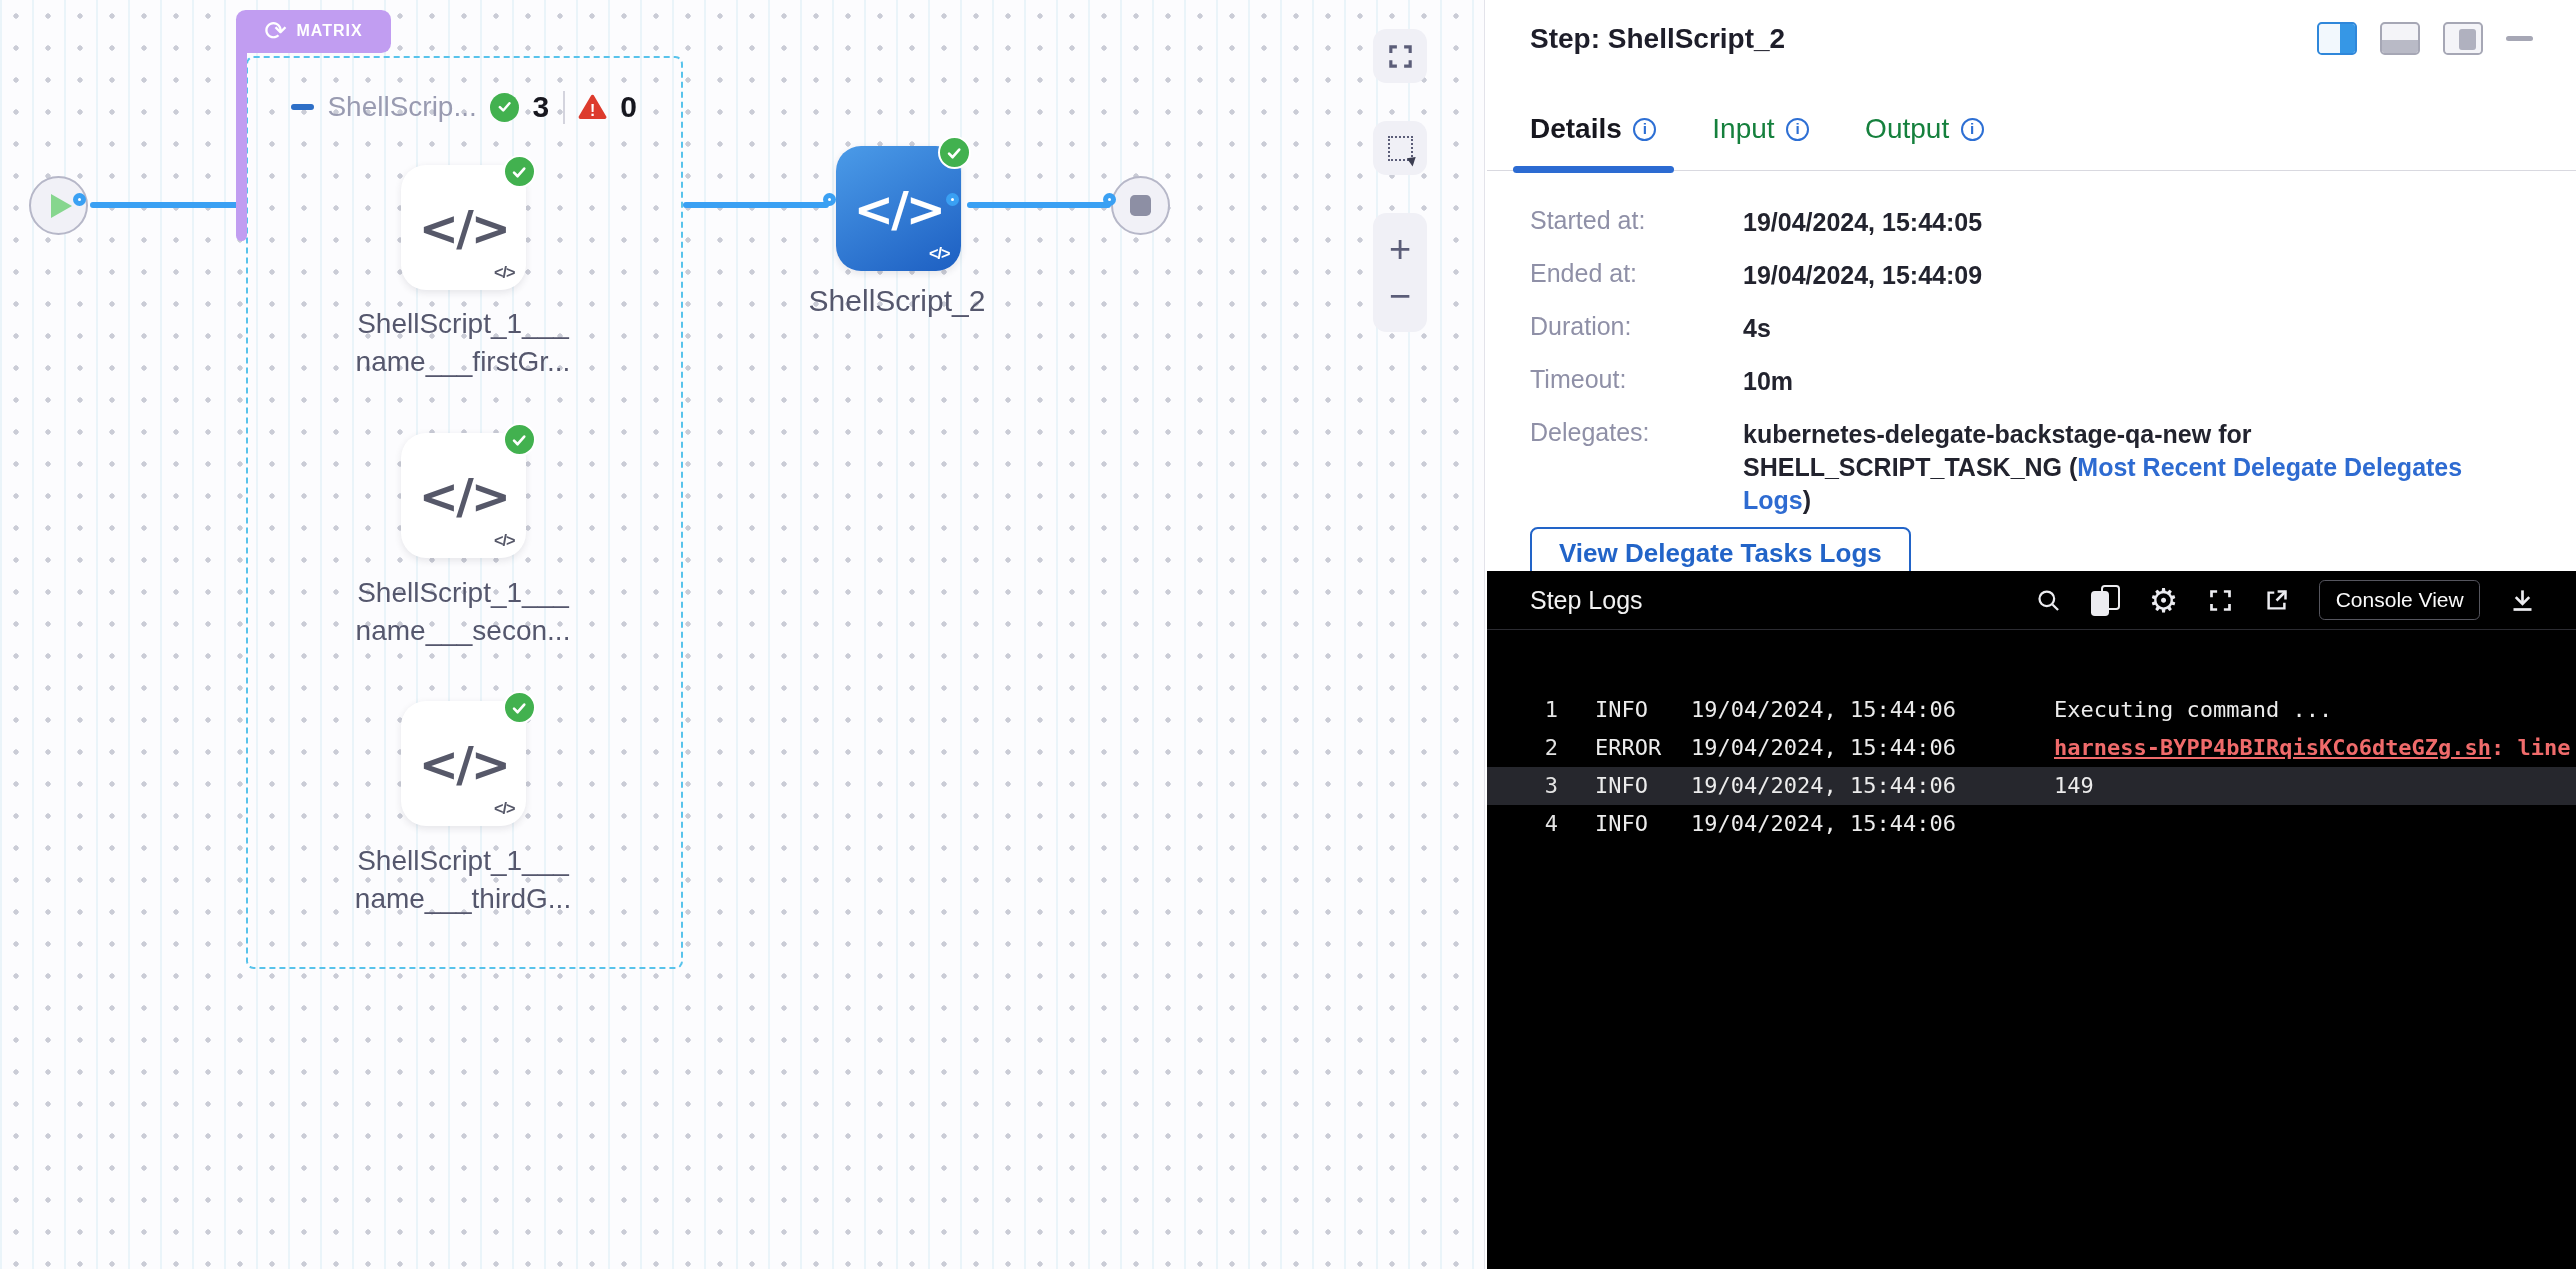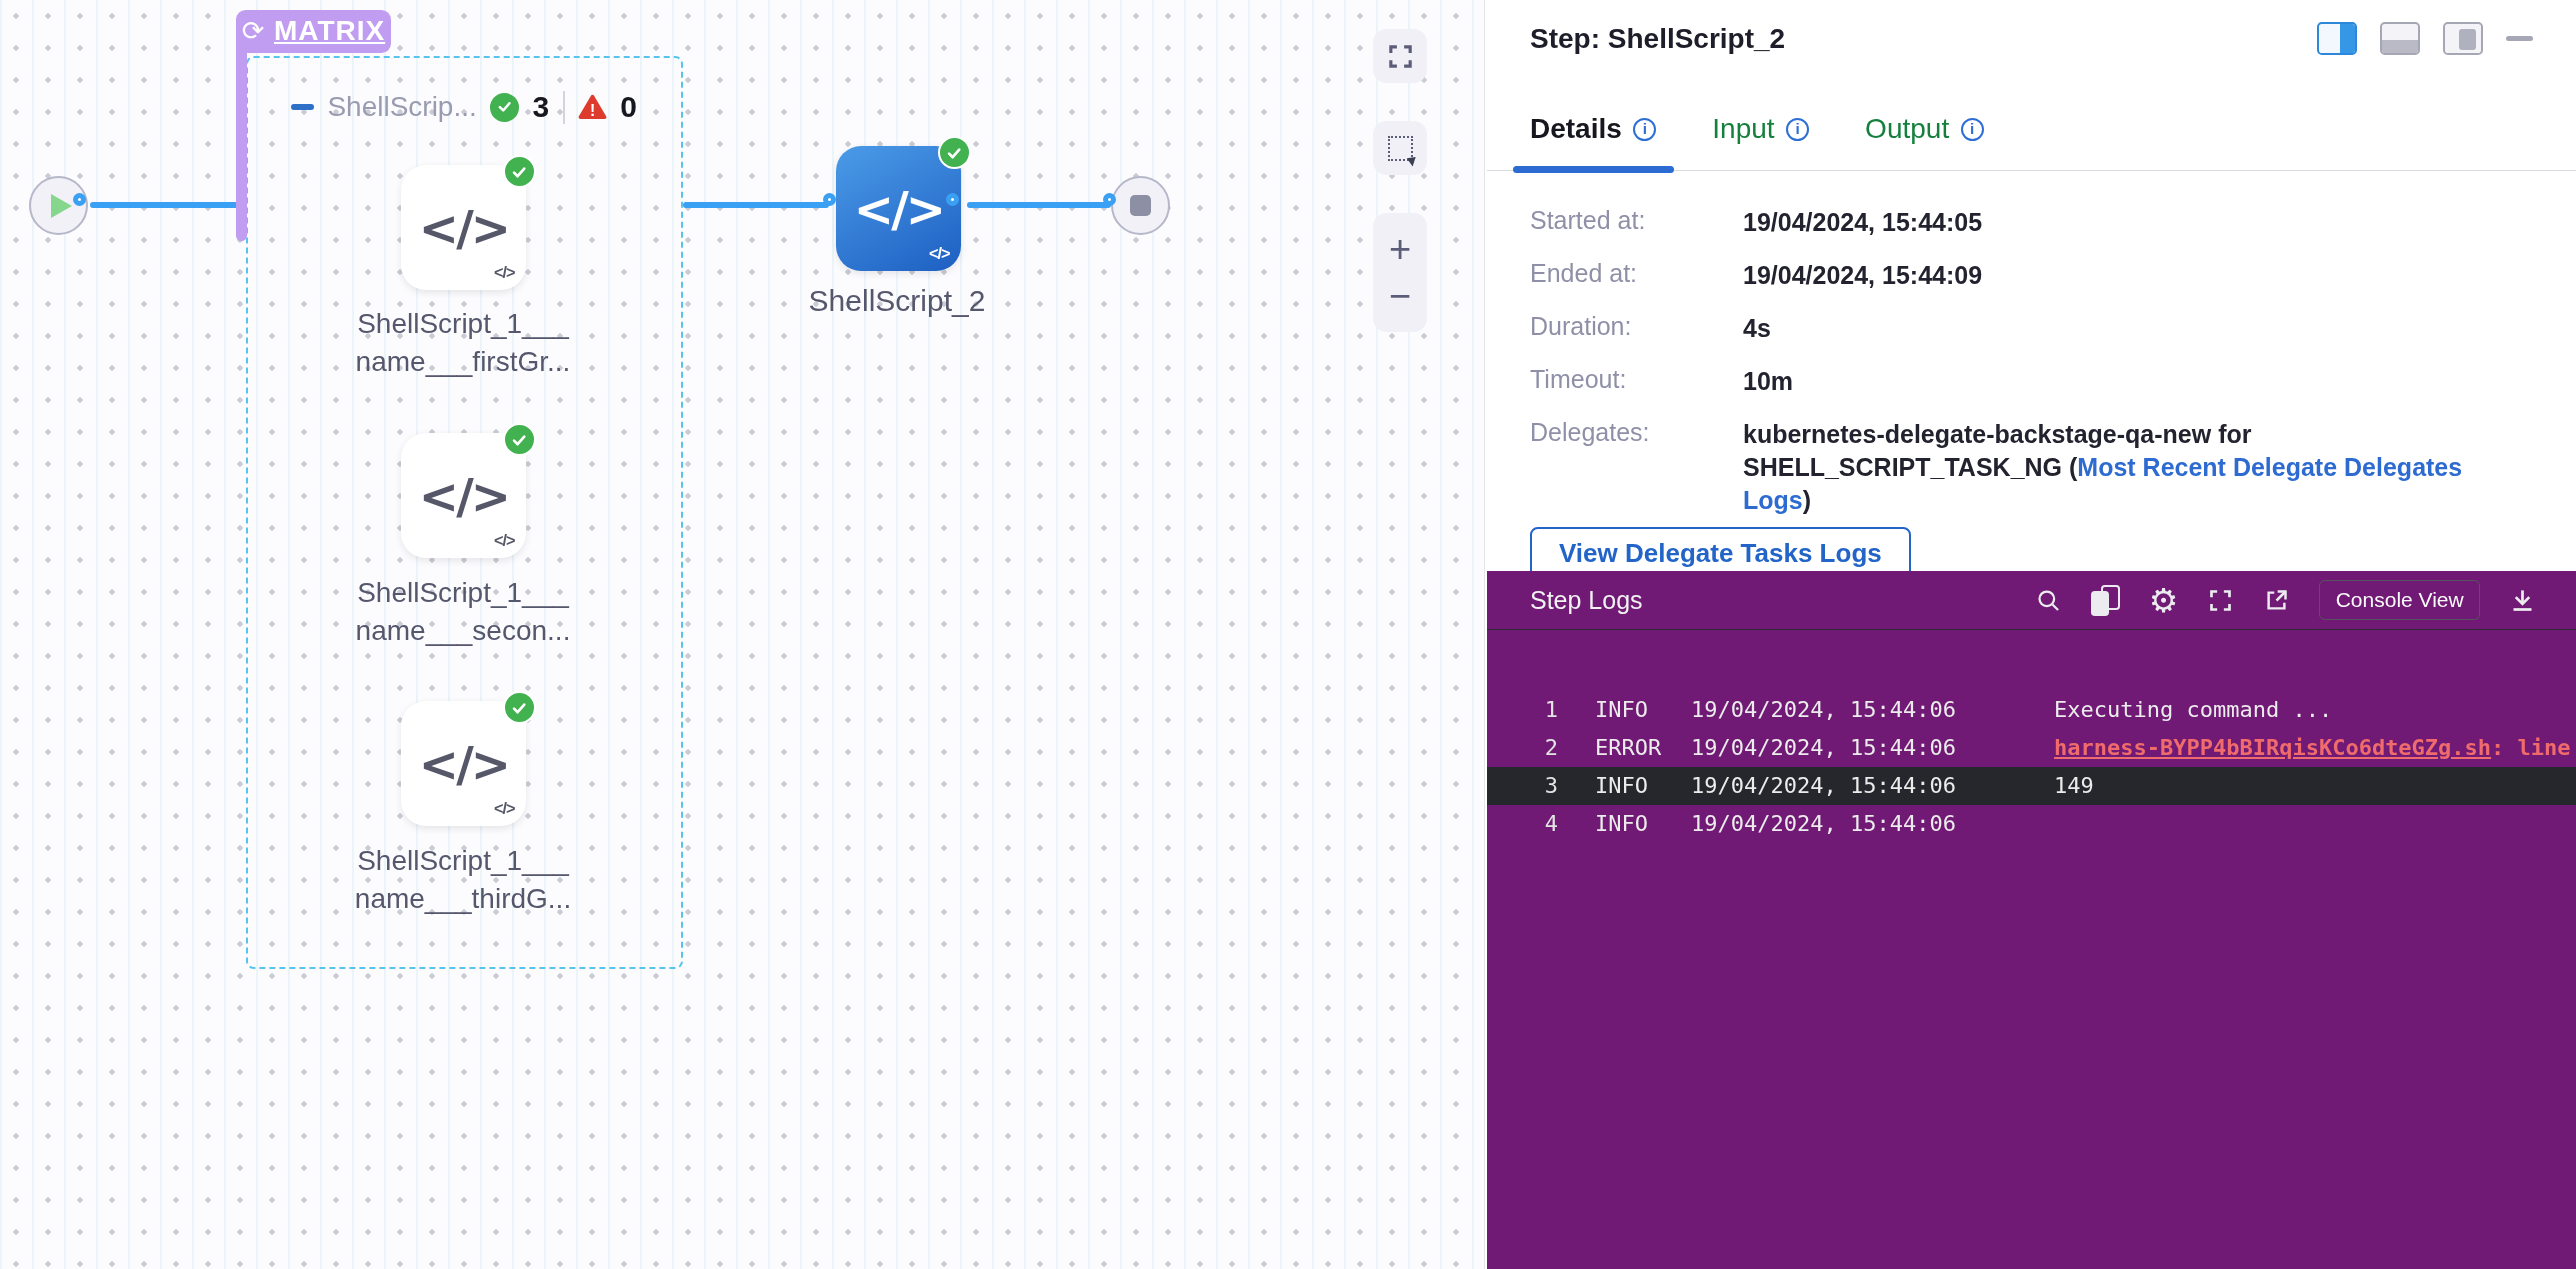--- a/index.html
+++ b/index.html
@@ -20,21 +20,21 @@
   .play-tri { width:0; height:0; border-left:21px solid #86d68e; border-top:12.5px solid transparent; border-bottom:12.5px solid transparent; margin-left:5.8px; }
   .stop-sq { width:21px; height:21px; background:#8d8fa4; border-radius:4.8px; }
 
   .edge { position:absolute; height:5.8px; background:#3aa0f3; border-radius:2.9px; top:202px; }
   .port { position:absolute; width:13.4px; height:13.4px; background:#fff; border:5.8px solid #3aa0f3; border-radius:50%; z-index:5; }
 
   .matrix-badge { position:absolute; left:236px; top:9.6px; width:155px; height:43px;
     background:#c19df1; border-radius:9.6px 9.6px 9.6px 0; display:flex; align-items:center;
     justify-content:center; gap:9.6px; color:#fff; z-index:3; }
   .matrix-badge .loop { font-size:27px; line-height:27px; }
-  .matrix-badge .lbl { font-size:28px; font-weight:700; letter-spacing:1px;text-decoration:underline; }
+  .matrix-badge .lbl { font-size:16px; font-weight:700; letter-spacing:1px; }
   .matrix-bar { position:absolute; left:236px; top:42px; width:10.5px; height:199px;
     background:#c19df1; border-radius:0 0 7.7px 7.7px; z-index:2; }
   .matrix-rect { position:absolute; left:246px; top:56px; width:437px; height:913px;
     border:2.9px dashed #58c3eb; border-radius:7.7px; }
 
   .matrix-header { position:absolute; left:291px; top:90px; display:flex; align-items:center; gap:13.4px; }
   .minus-ic { width:23px; height:5.8px; background:#2e6fc7; border-radius:2.9px; }
   .mh-title { font-size:28px; color:#999bb1; }
   .count { font-size:30px; font-weight:700; color:#17171f; }
   .mh-div { width:1.9px; height:33px; background:#d4d4de; }
@@ -88,21 +88,21 @@
   .details { padding:35px 43px 0 43px; }
   .d-row { display:flex; margin-bottom:20px; }
   .d-label { width:213px; font-size:25px; font-weight:500; color:#8f90a7; flex:none; }
   .d-value { font-size:25px; font-weight:700; color:#22232e; line-height:33px; }
   .link { color:#2e6bd1; font-weight:700; }
   .delegate-btn { margin-top:9.6px; background:#fff; border:2.4px solid #2264c8;
     border-radius:7.7px; color:#2264c8; font-size:26px; font-weight:700; padding:9.6px 27px;
     font-family:"Liberation Sans", sans-serif; cursor:pointer; }
 
   
-  .step-logs { position:absolute; left:0; top:571px; width:1089px; height:699px; background:#701a75; }
+  .step-logs { position:absolute; left:0; top:571px; width:1089px; height:699px; background:#000000; }
   .logs-header { height:59px; display:flex; align-items:center; padding:0 40px 0 43px;
     border-bottom:1.9px solid #2b2b31; }
   .logs-title { font-size:25px; color:#f2f2f2; }
   .logs-icons { margin-left:auto; display:flex; align-items:center; gap:29px; }
   .licon { color:#ececf0; display:flex; align-items:center; justify-content:center; }
   .gear-glyph { font-size:33px; line-height:33px; color:#ececf0; }
   .copy-ic { position:relative; width:29px; height:31px; }
   .copy-ic .back { position:absolute; right:0; top:0; width:19px; height:25px; border:2.4px solid #ececf0; border-radius:3.8px; }
   .copy-ic .front { position:absolute; left:0; bottom:0; width:18px; height:25px; background:#ececf0; border-radius:3.8px; }
   .console-btn { border:1.9px solid #55555e; border-radius:5.8px; background:transparent; color:#fafafa;

